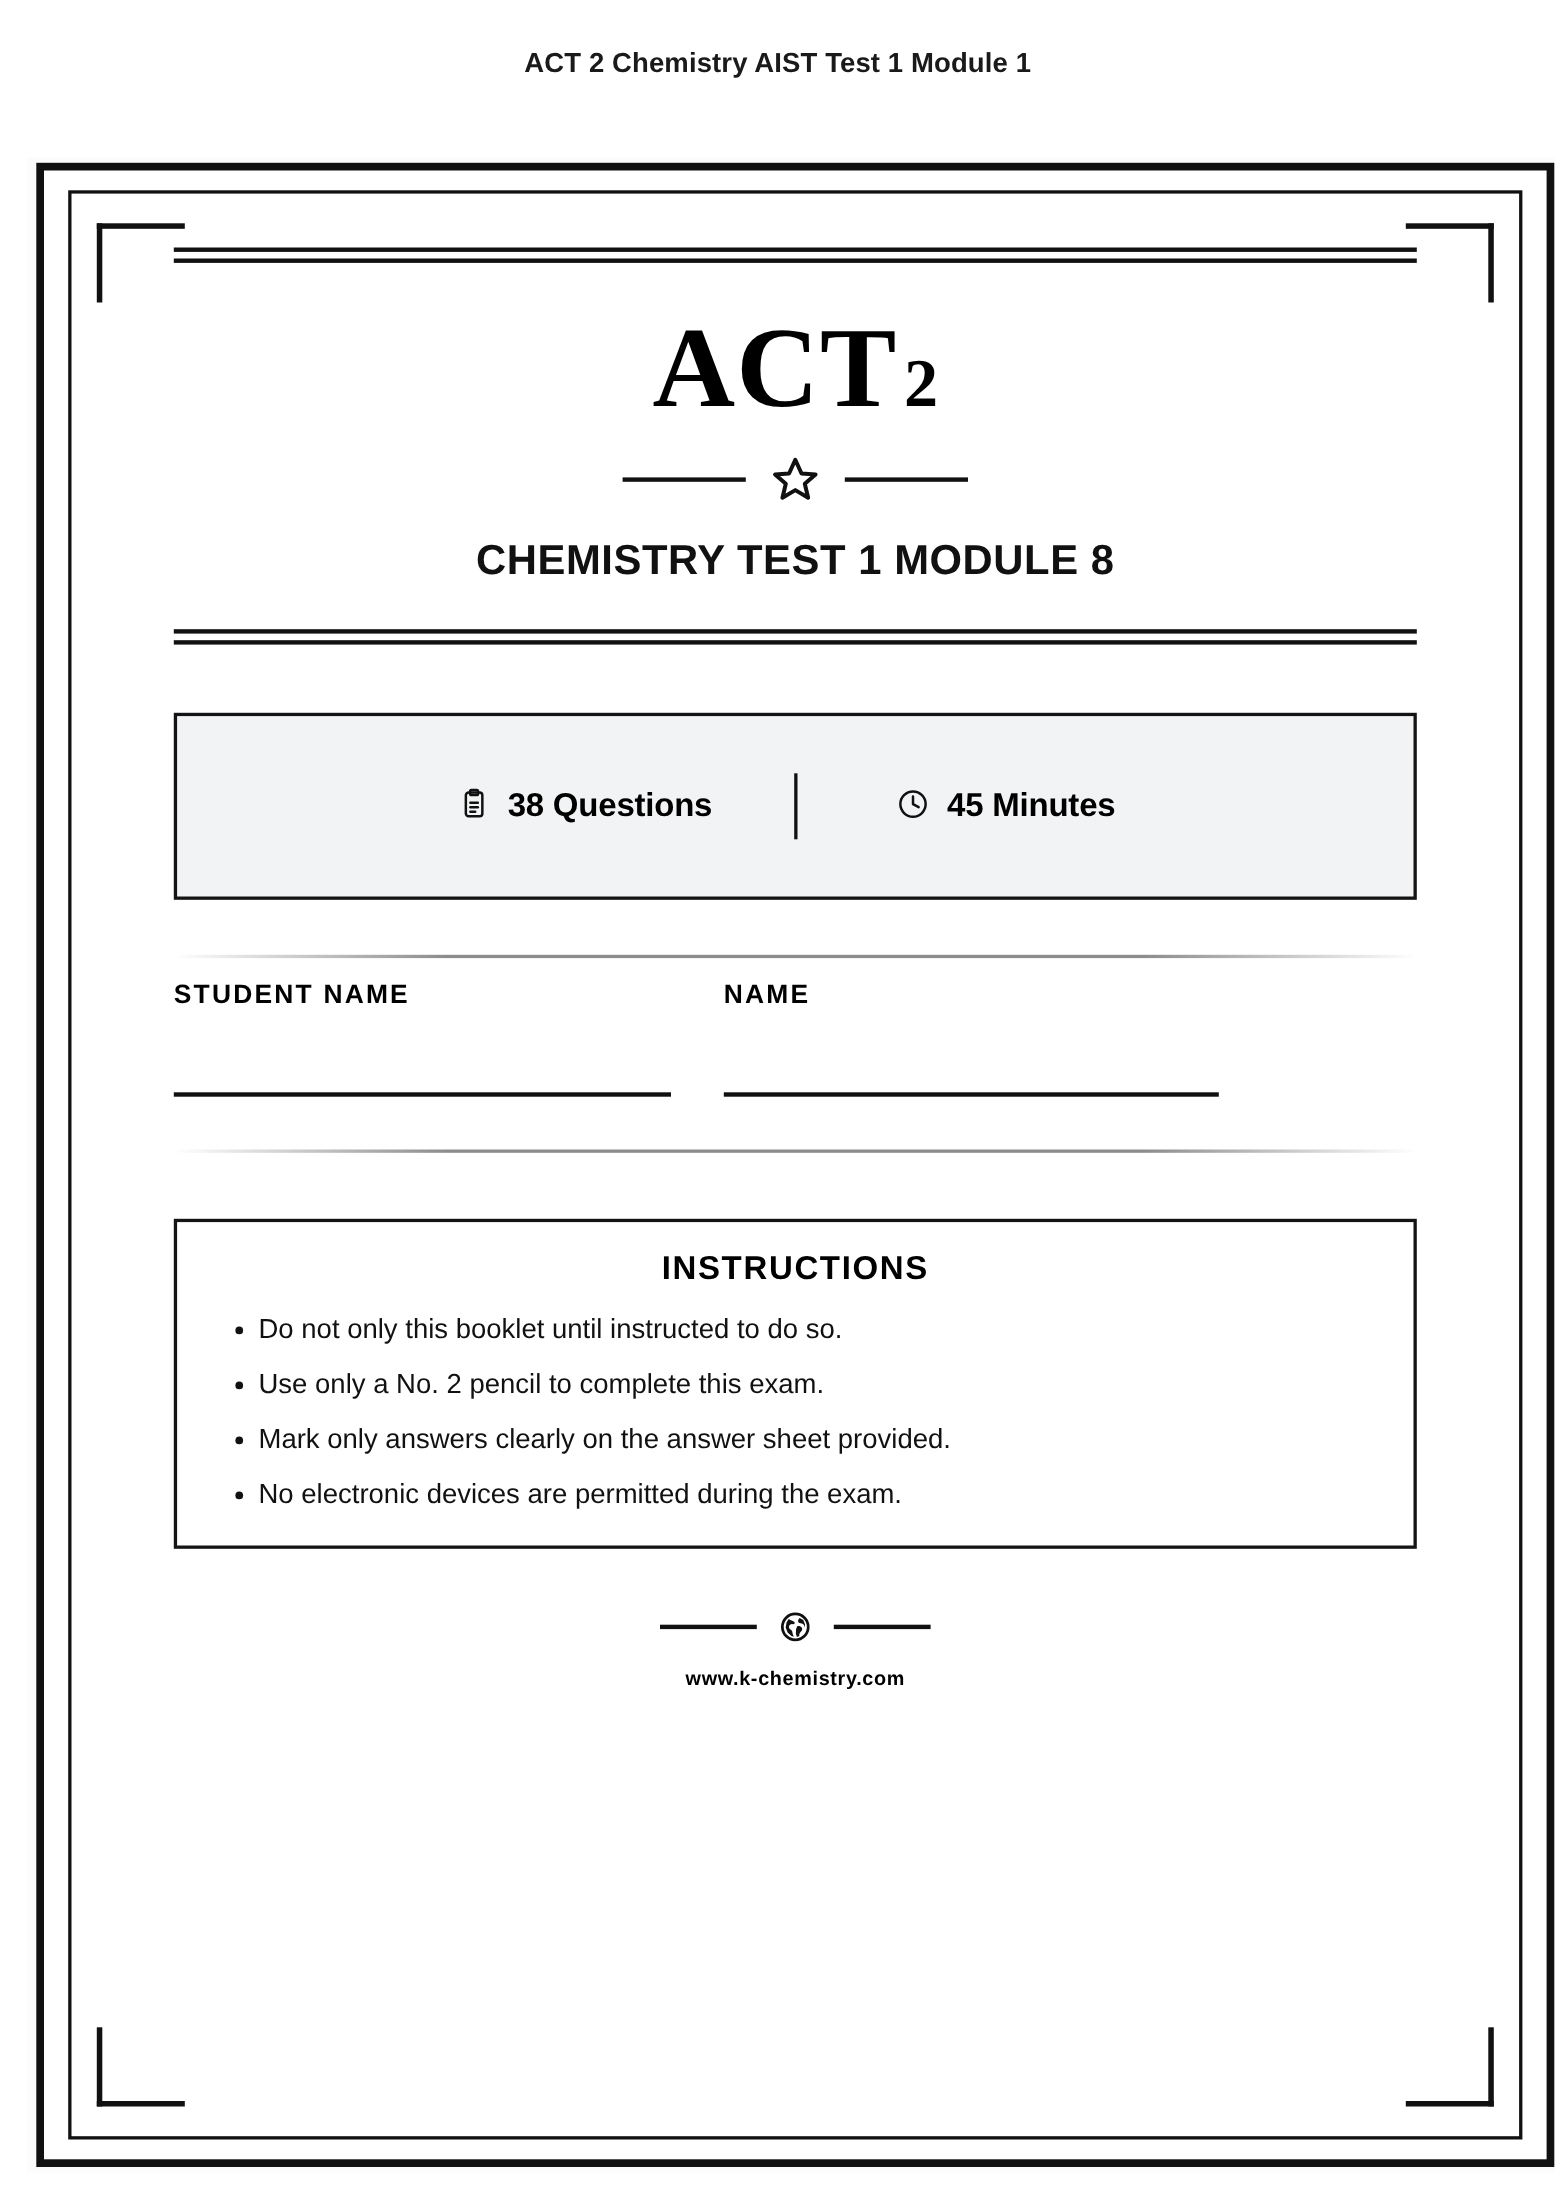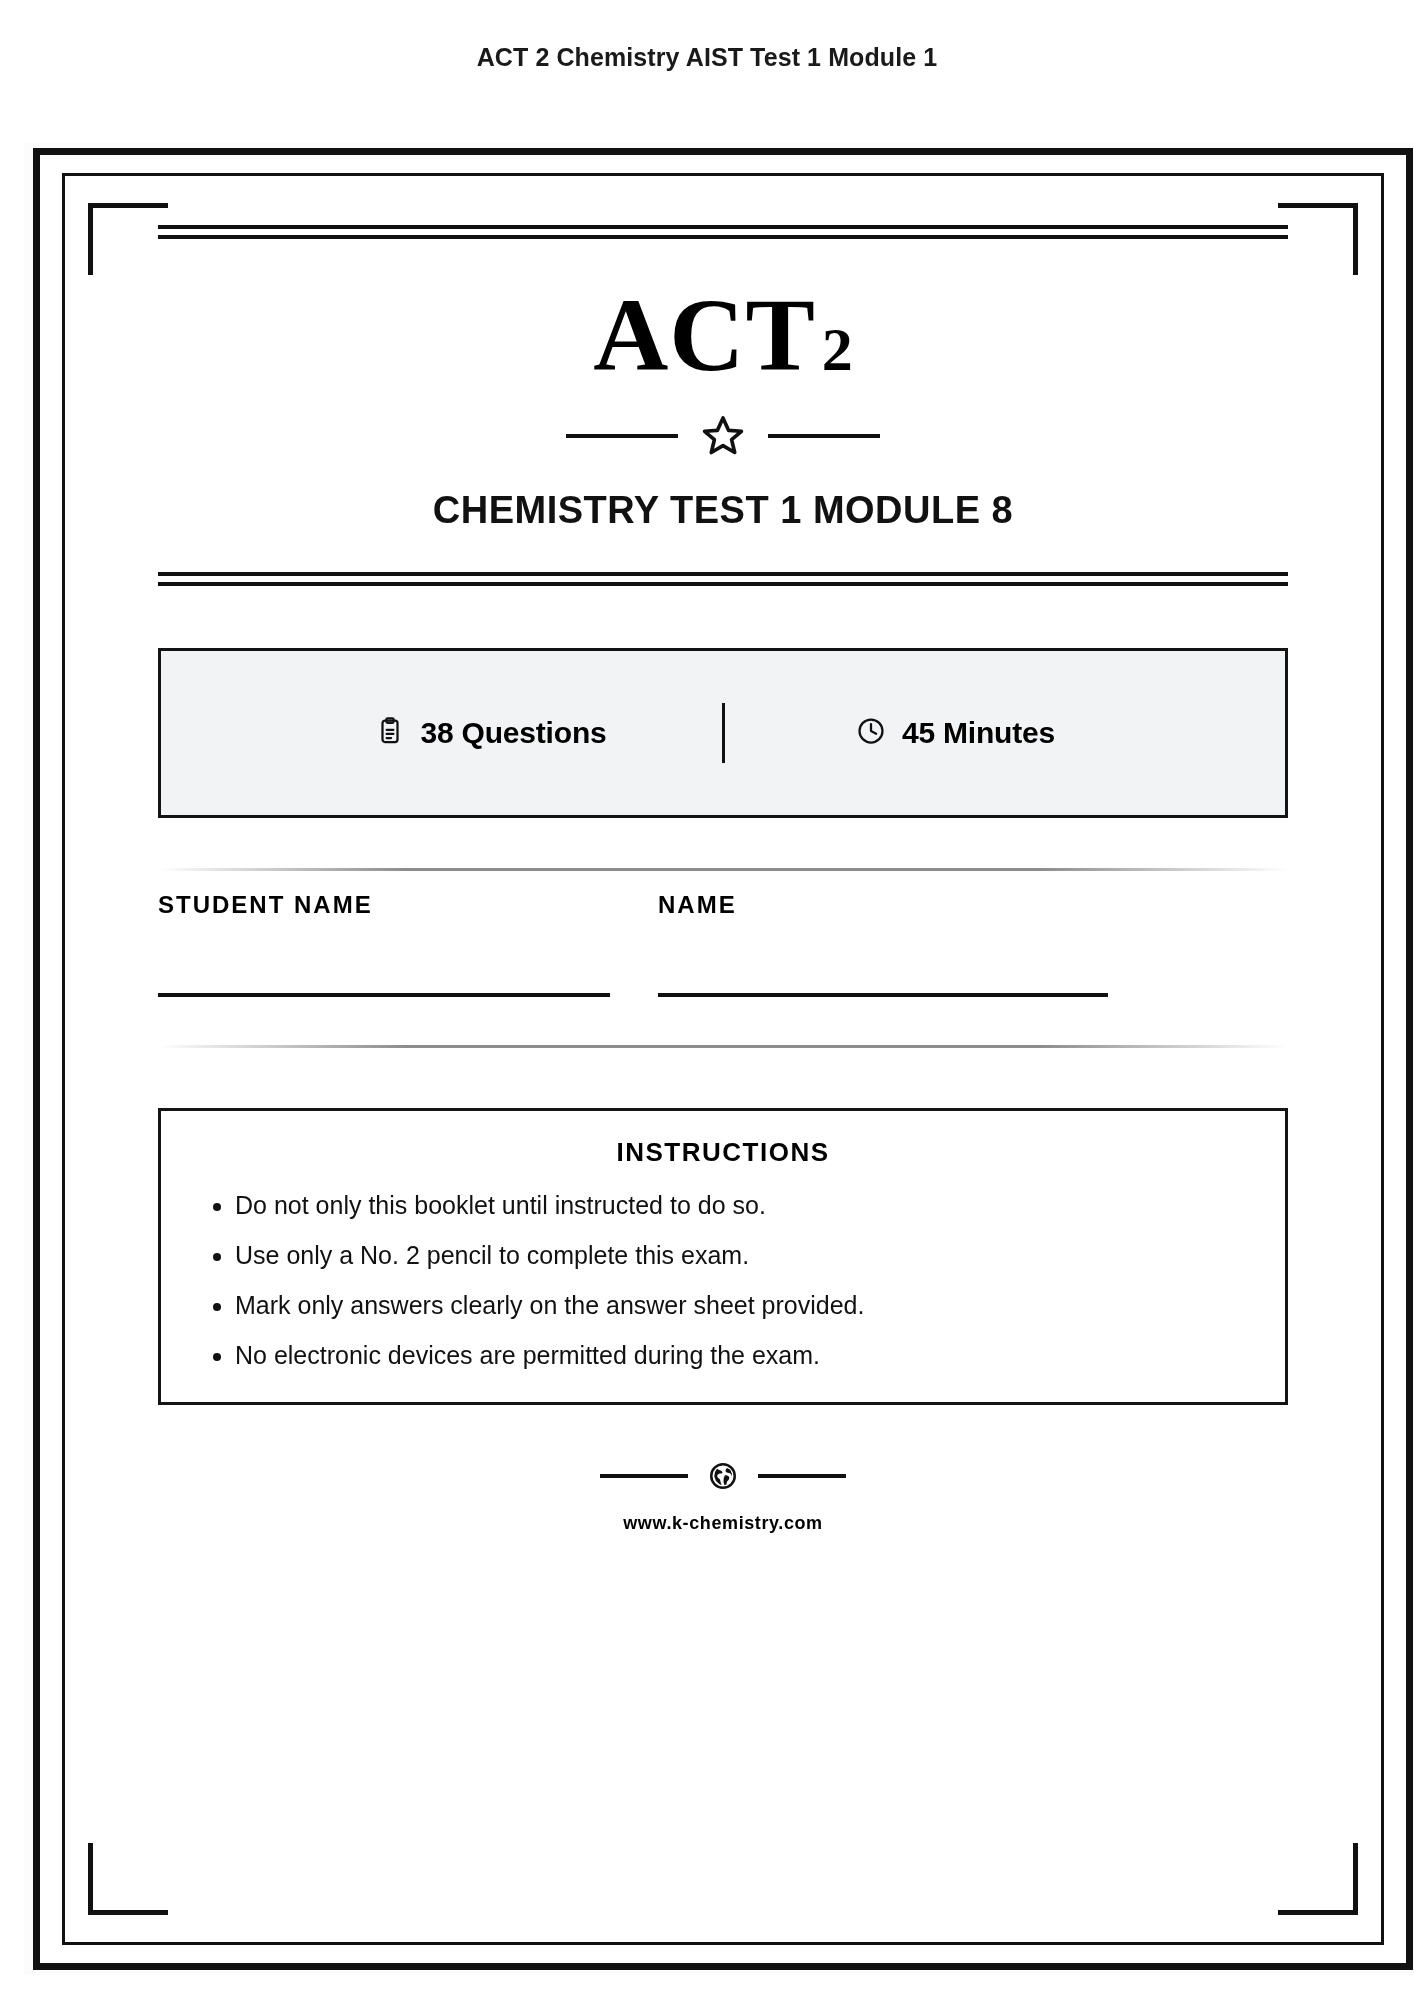--- a/index.html
+++ b/index.html
@@ -133,21 +133,20 @@
 
   
   .info-box {
     margin-top: 62px;
     border: 3px solid #141414;
     background: #f2f3f4;
     height: 164px;
     display: flex;
     align-items: center;
     justify-content: center;
-    gap: 41px;
   }
   .info-cell {
     display: flex;
     align-items: center;
     justify-content: center;
     gap: 16px;
     width: 300px;
   }
   .info-cell .label {
     font-size: 30px;
@@ -190,21 +189,21 @@
   .date-col .sig-line { width: 450px; }
 
   
   .instructions-box {
     margin-top: 60px;
     border: 3px solid #141414;
     padding: 26px 34px 34px 34px;
   }
   .instructions-title {
     text-align: center;
-    font-size: 26px;
+    font-size: 30px;
     font-weight: bold;
     letter-spacing: 1.5px;
     margin-bottom: 16px;
   }
   .instructions-list {
     margin: 0;
     padding-left: 40px;
   }
   .instructions-list li {
     font-size: 25px;

